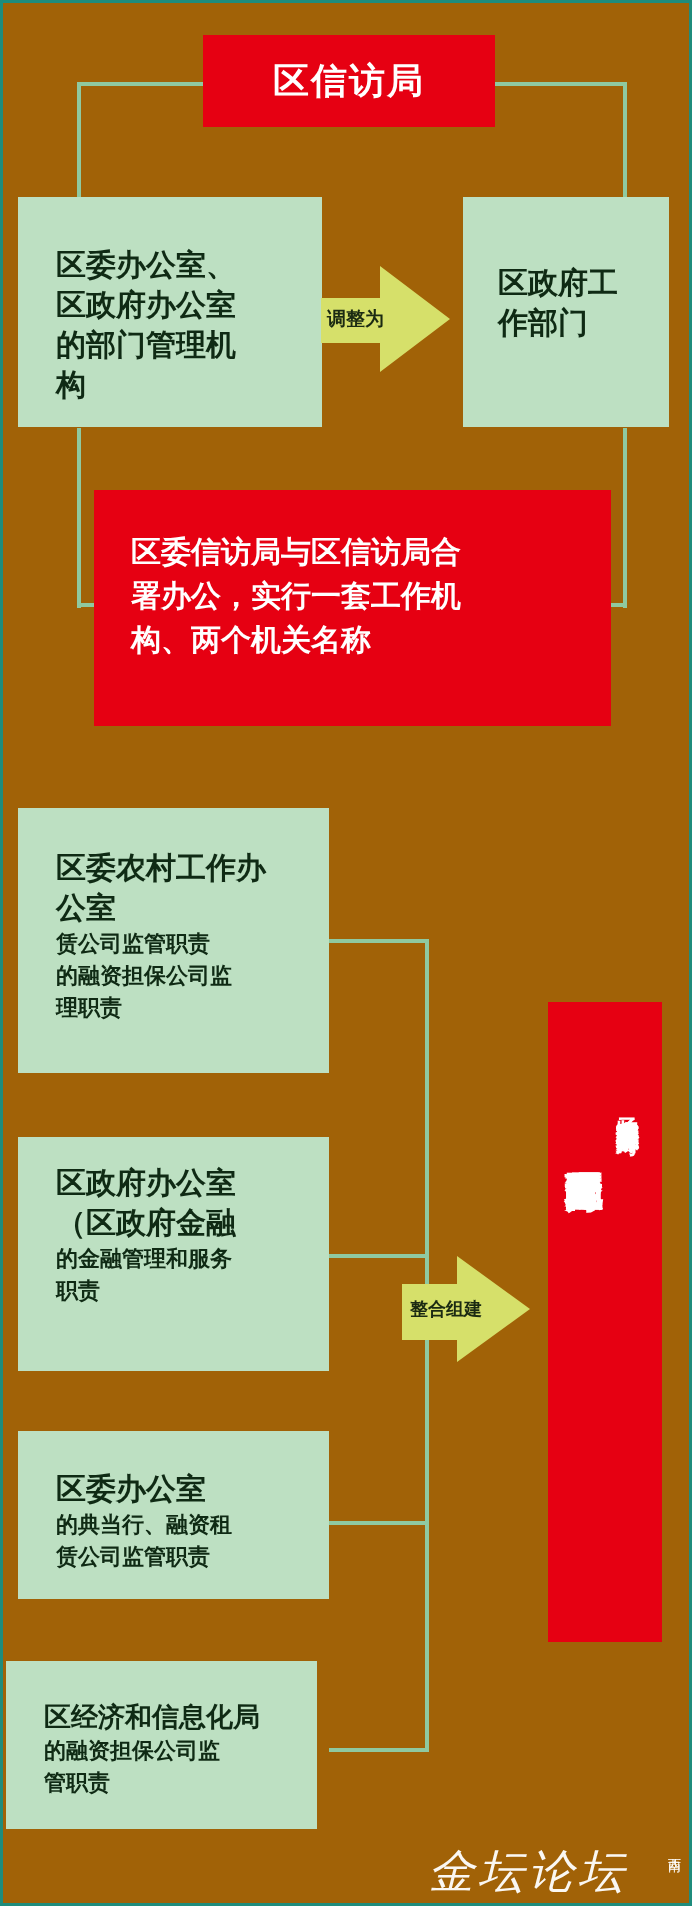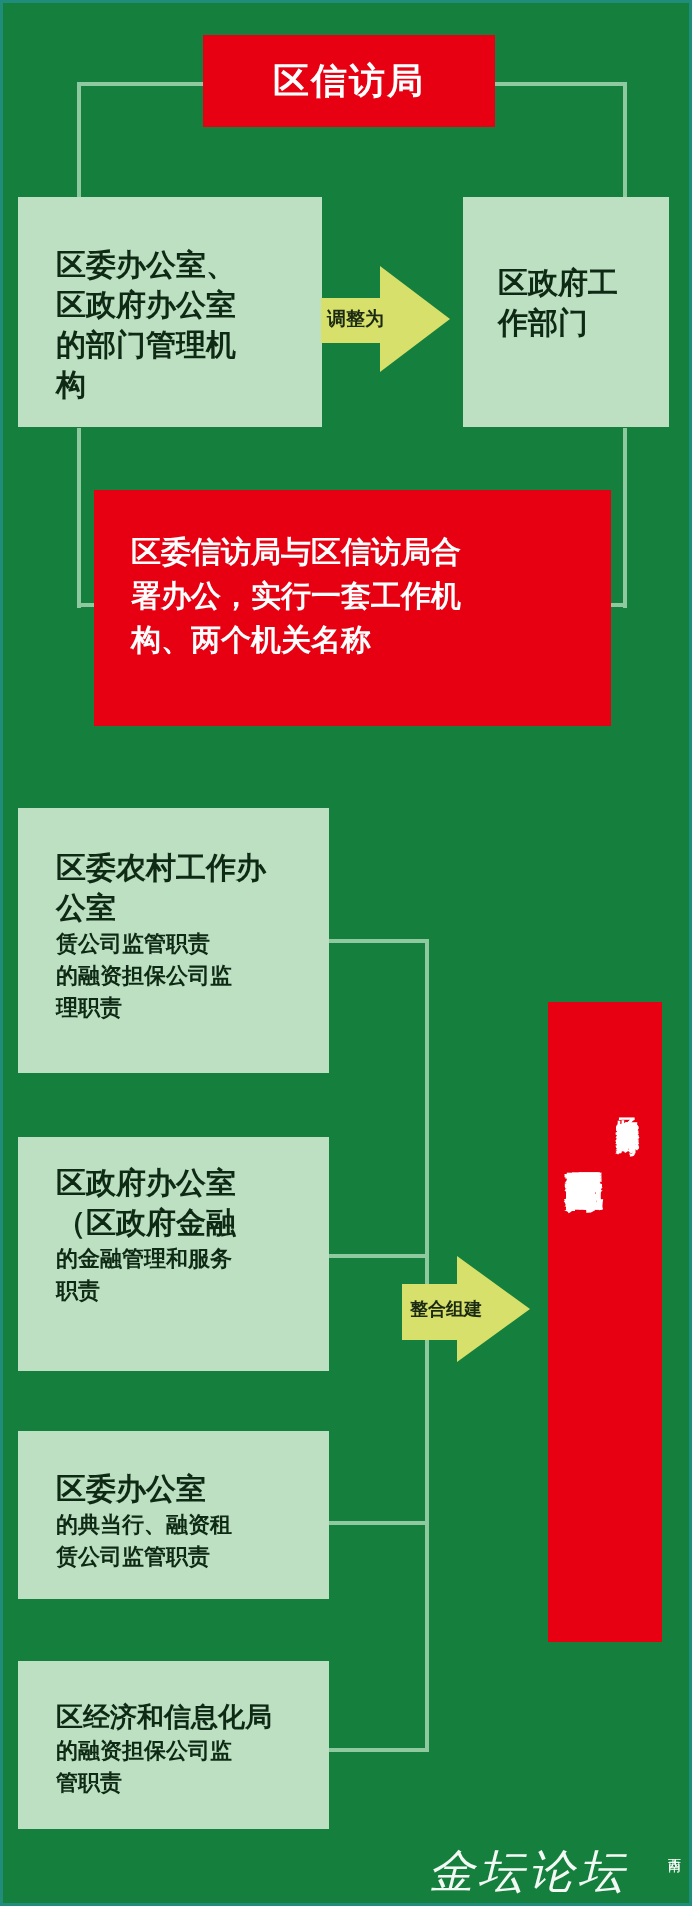--- a/index.html
+++ b/index.html
@@ -1,17 +1,17 @@
 <!DOCTYPE html>
 <html><head>
 <meta charset="utf-8">
 <style>
   html, body { margin: 0; padding: 0; }
   body { width: 692px; height: 1906px; background: #e6f6f1; font-family: "DejaVu Sans", "Liberation Sans", sans-serif; }
-  .frame { position: relative; width: 692px; height: 1906px; box-sizing: border-box; border: 3px solid #1f8c7c; background: #15803d; overflow: hidden; }
+  .frame { position: relative; width: 692px; height: 1906px; box-sizing: border-box; border: 3px solid #1f8c7c; background: #a16207; overflow: hidden; }
   .abs { position: absolute; box-sizing: border-box; }
   .line { position: absolute; background: #8fc9a0; }
   .red { background: #e60012; color: #ffffff; }
   .green { background: #bde0c2; color: #0f2a14; }
   .title-red { display: flex; align-items: center; justify-content: center; font-size: 36px; font-weight: bold; letter-spacing: 2px; }
   .box-text { font-size: 30px; line-height: 40px; font-weight: bold; }
   .box-sub { font-size: 22px; line-height: 32px; font-weight: bold; }
   .arrow { position: absolute; }
   .arrow svg { position: absolute; left: 0; top: 0; }
   .arrow-label { position: absolute; font-size: 19px; font-weight: bold; color: #1b2a12; white-space: nowrap; }
@@ -82,21 +82,21 @@
     <div class="box-sub">的金融管理和服务</div>
     <div class="box-sub">职责</div>
   </div>
 
   <div class="abs green" style="left:15px; top:1428px; width:311px; height:168px; padding:38px 0 0 38px;">
     <div class="box-text">区委办公室</div>
     <div class="box-sub">的典当行、融资租</div>
     <div class="box-sub">赁公司监管职责</div>
   </div>
 
-  <div class="abs green" style="left:15px; top:1658px; width:311px; height:168px; padding:38px 0 0 38px;">
+  <div class="abs green" style="left:3px; top:1658px; width:311px; height:168px; padding:38px 0 0 38px;">
     <div class="box-sub" style="font-size:27px; line-height:36px;">区经济和信息化局</div>
     <div class="box-sub">的融资担保公司监</div>
     <div class="box-sub">管职责</div>
   </div>
 
   <div class="arrow" style="left:399px; top:1253px; width:129px; height:106px;">
     <svg width="129" height="106" viewBox="0 0 129 106">
       <polygon points="0,28 55,28 55,0 128,53 55,106 55,84 0,84" fill="#d6e06a"></polygon>
     </svg>
     <span class="arrow-label" style="left:8px; top:41px; font-size:18px;">整合组建</span>

